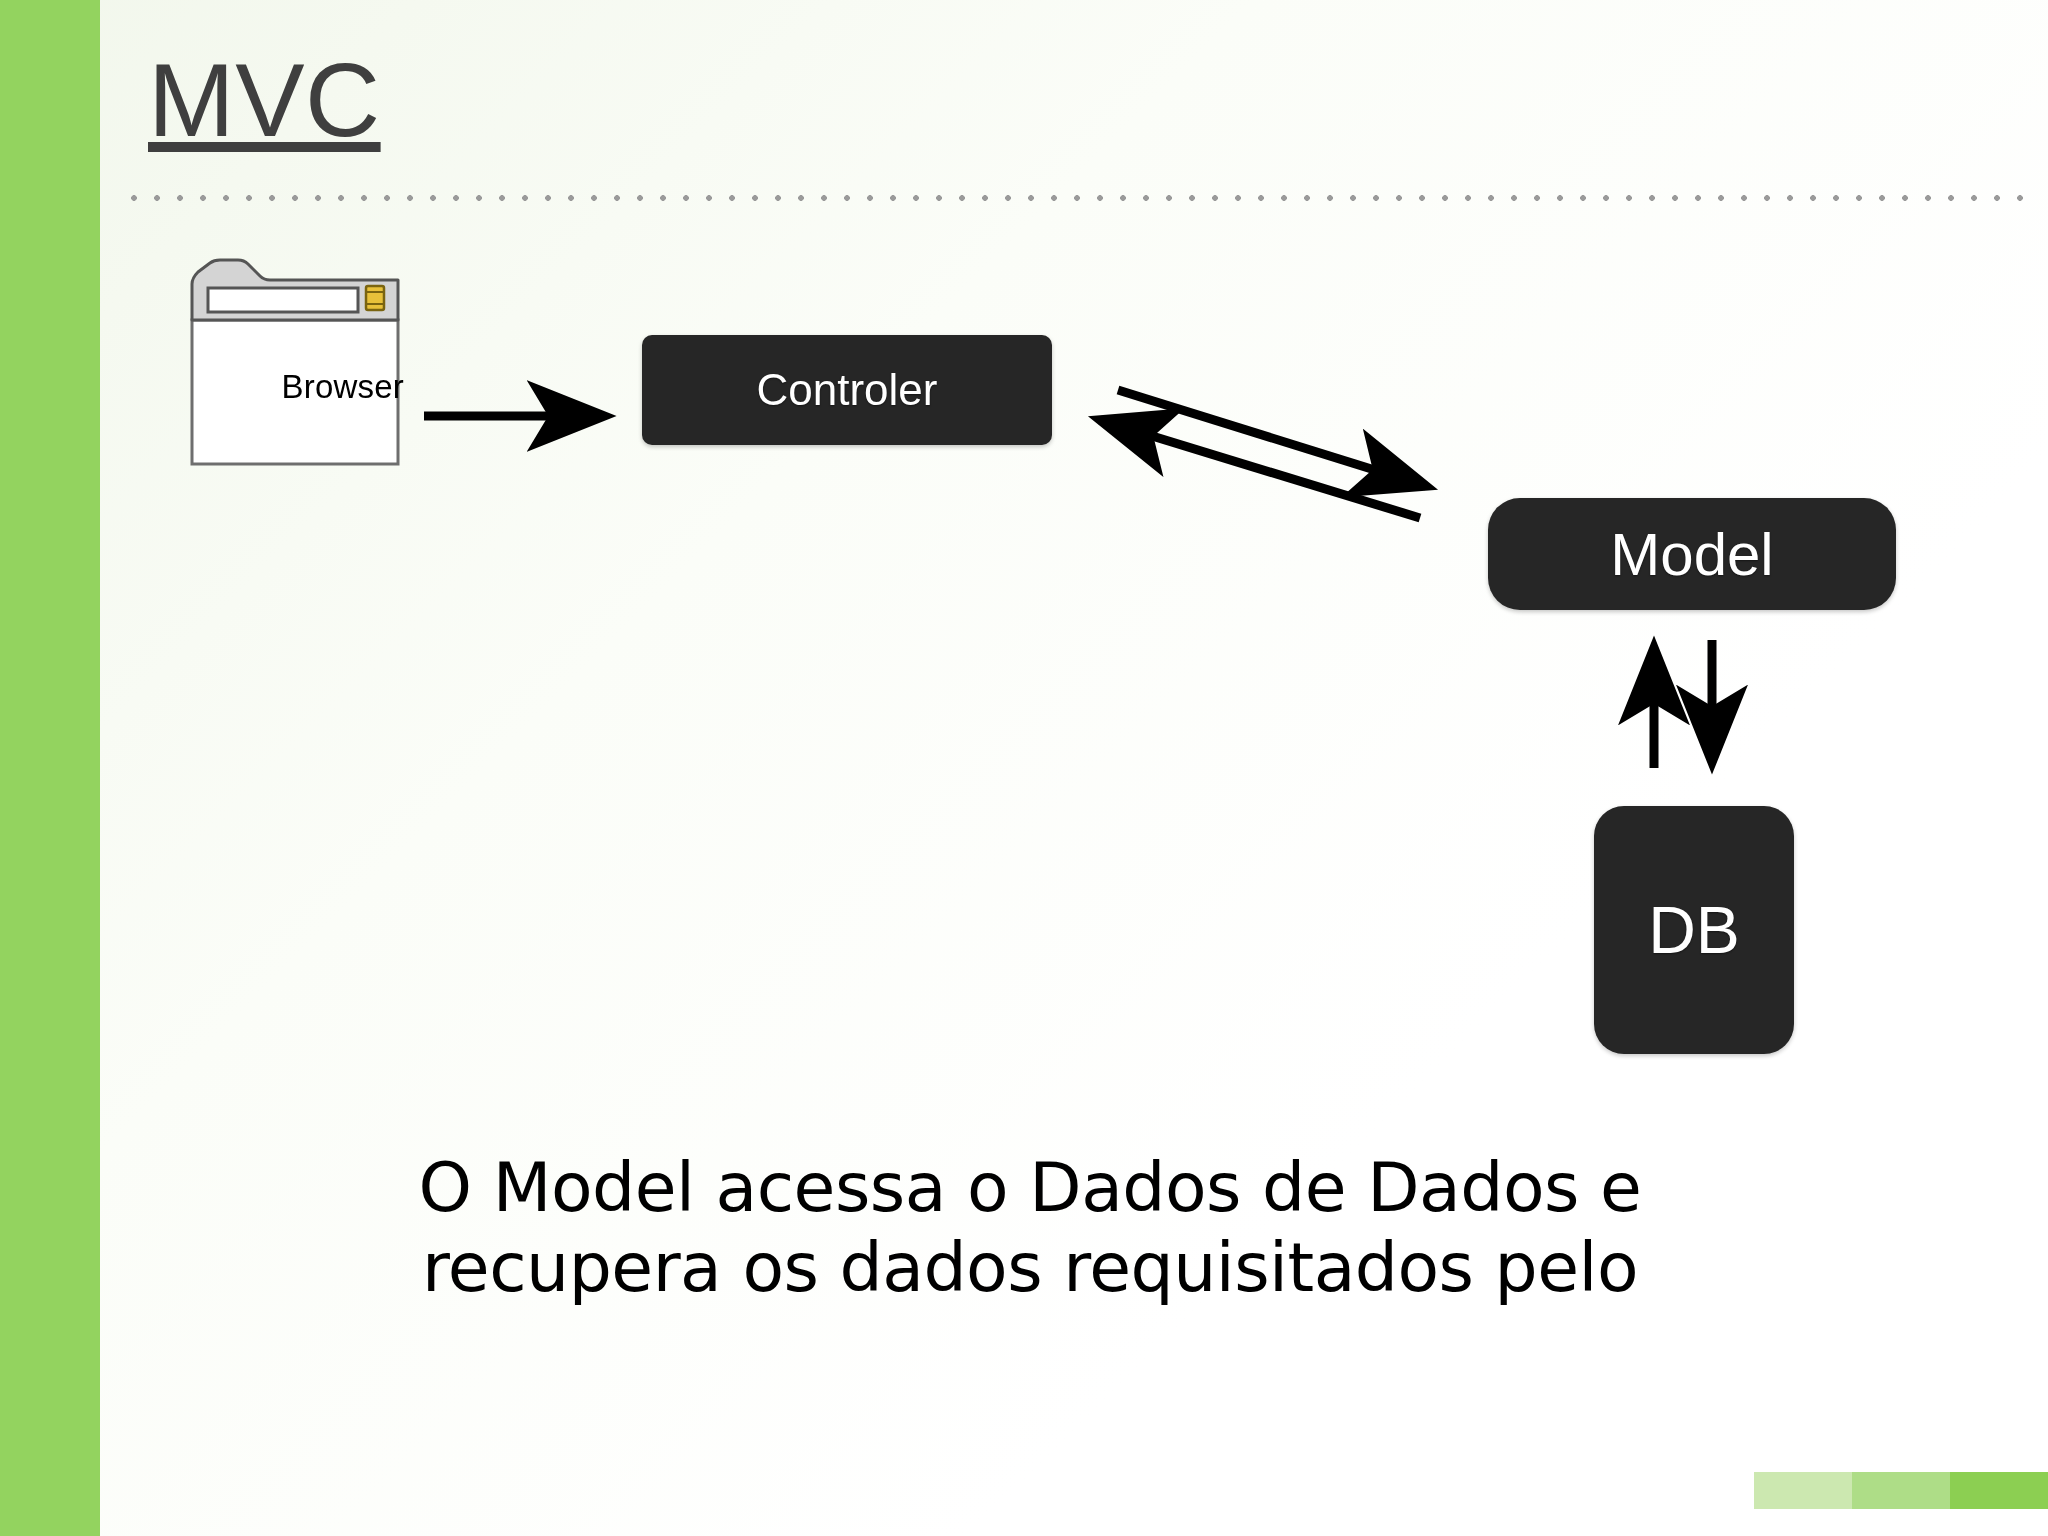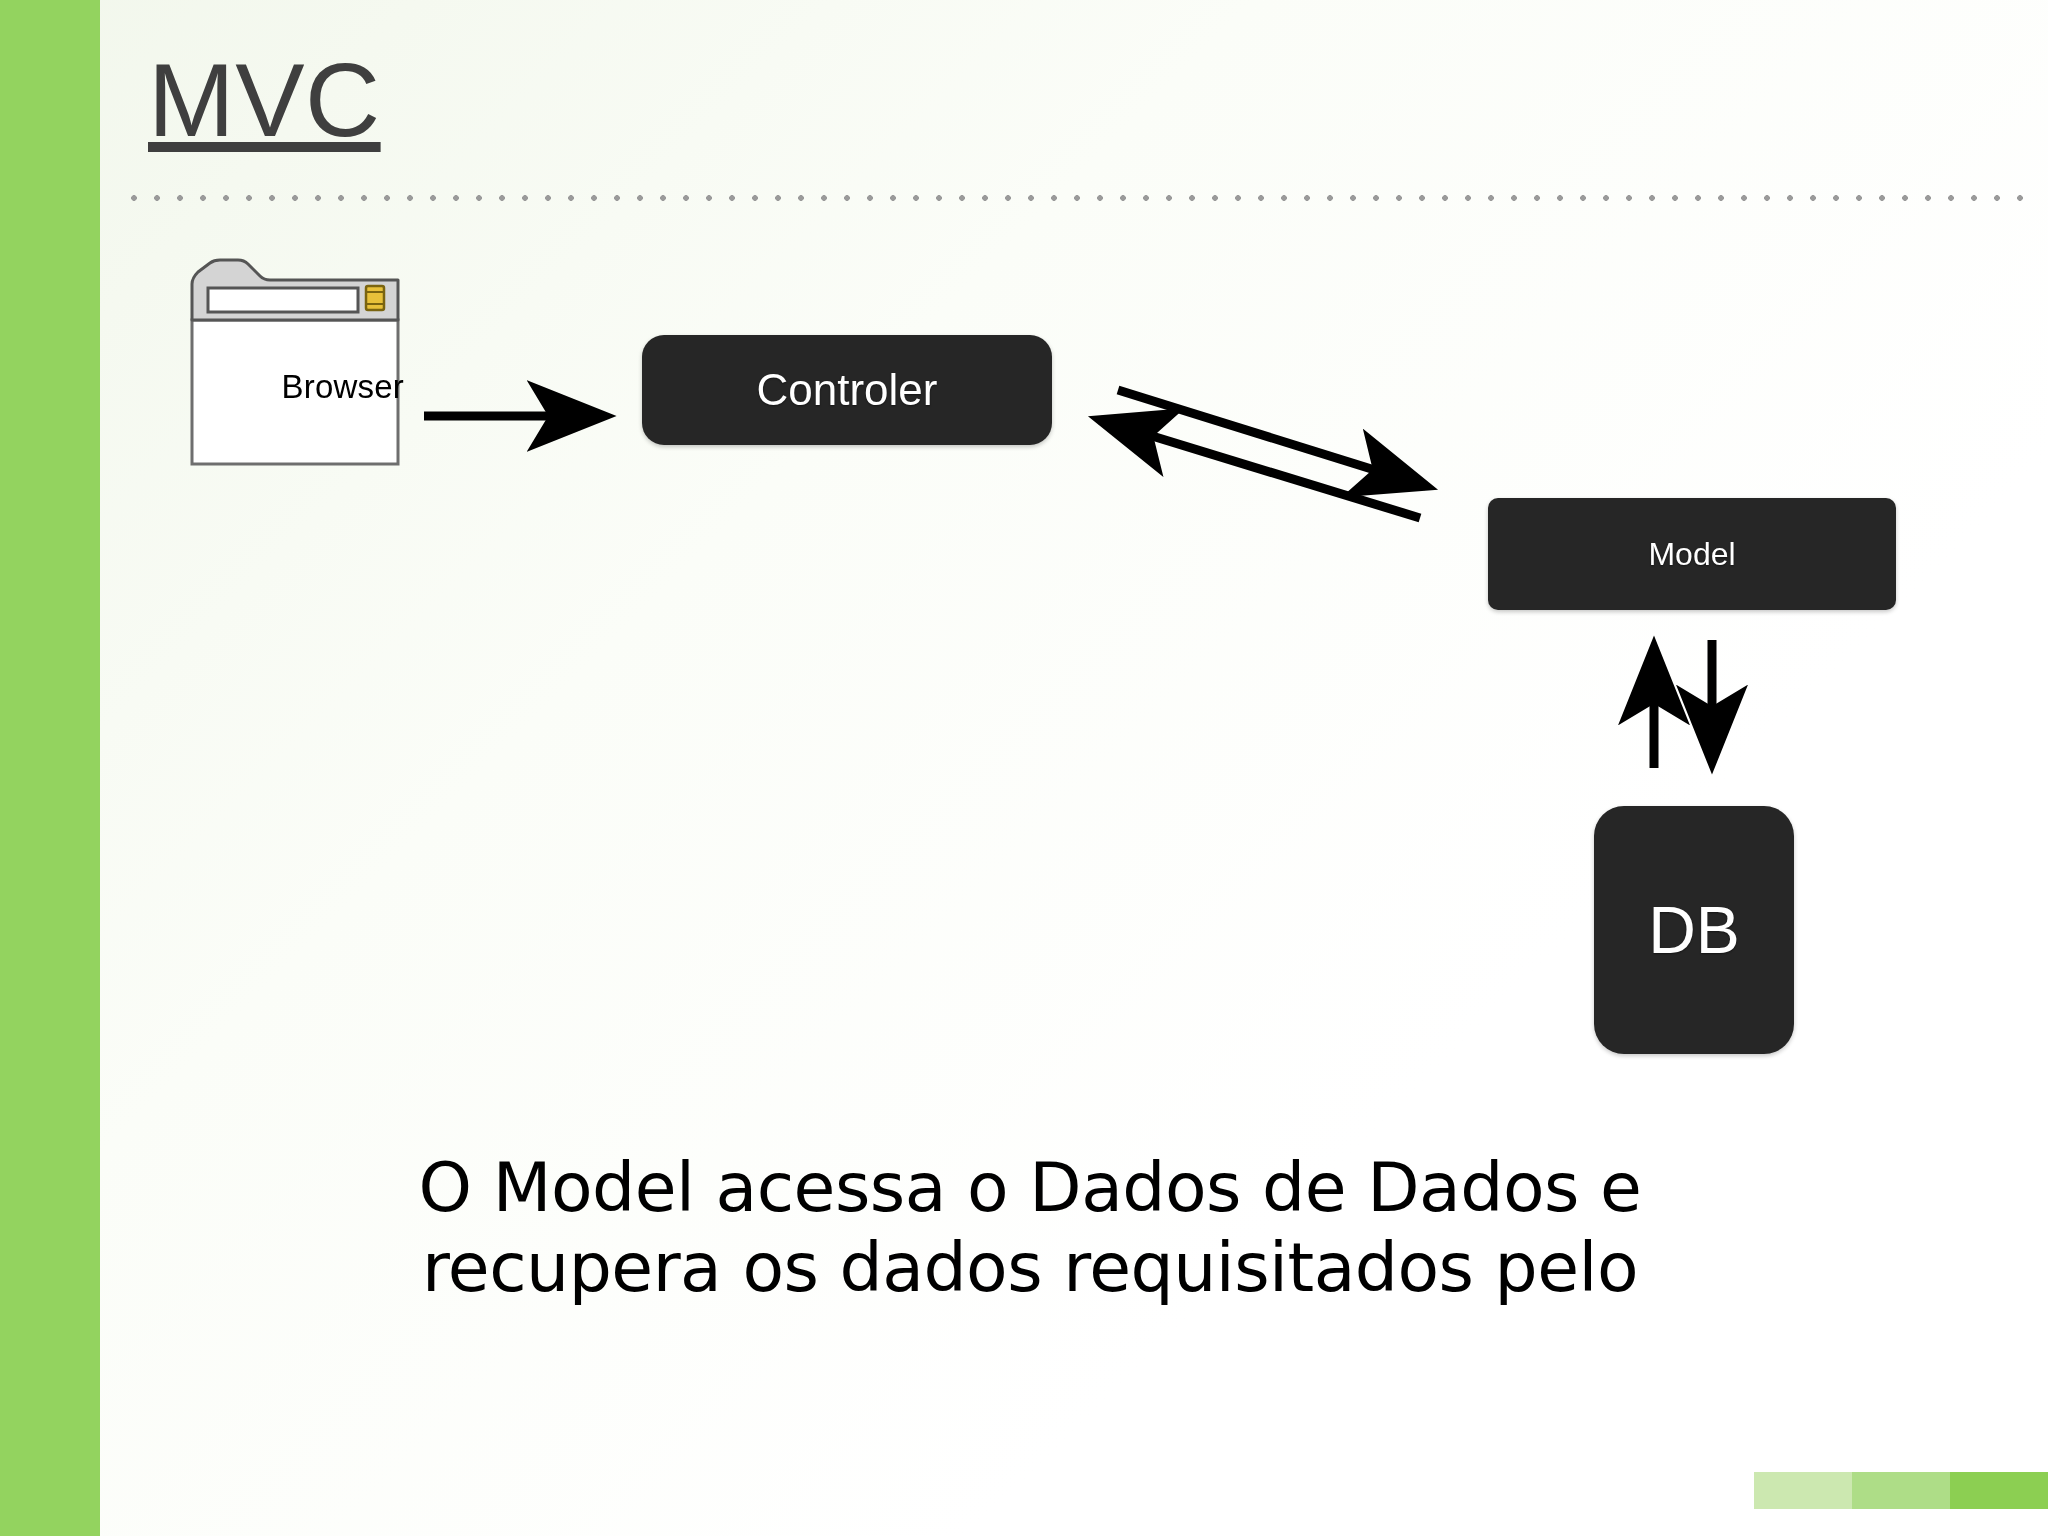--- a/index.html
+++ b/index.html
@@ -84,30 +84,30 @@
     font-family: "Liberation Sans", sans-serif;
     font-weight: 400;
     text-shadow: 0 1px 2px rgba(0,0,0,0.45);
     box-shadow: 0 2px 4px rgba(0,0,0,0.22);
   }
   .node-controler {
     left: 642px;
     top: 335px;
     width: 410px;
     height: 110px;
-    border-radius: 22px;
+    border-radius: 10px;
     font-size: 44px;
   }
   .node-model {
     left: 1488px;
     top: 498px;
     width: 408px;
     height: 112px;
-    border-radius: 10px;
-    font-size: 32px;
+    border-radius: 32px;
+    font-size: 60px;
   }
   .node-db {
     left: 1594px;
     top: 806px;
     width: 200px;
     height: 248px;
     border-radius: 30px;
     font-size: 66px;
   }
 

